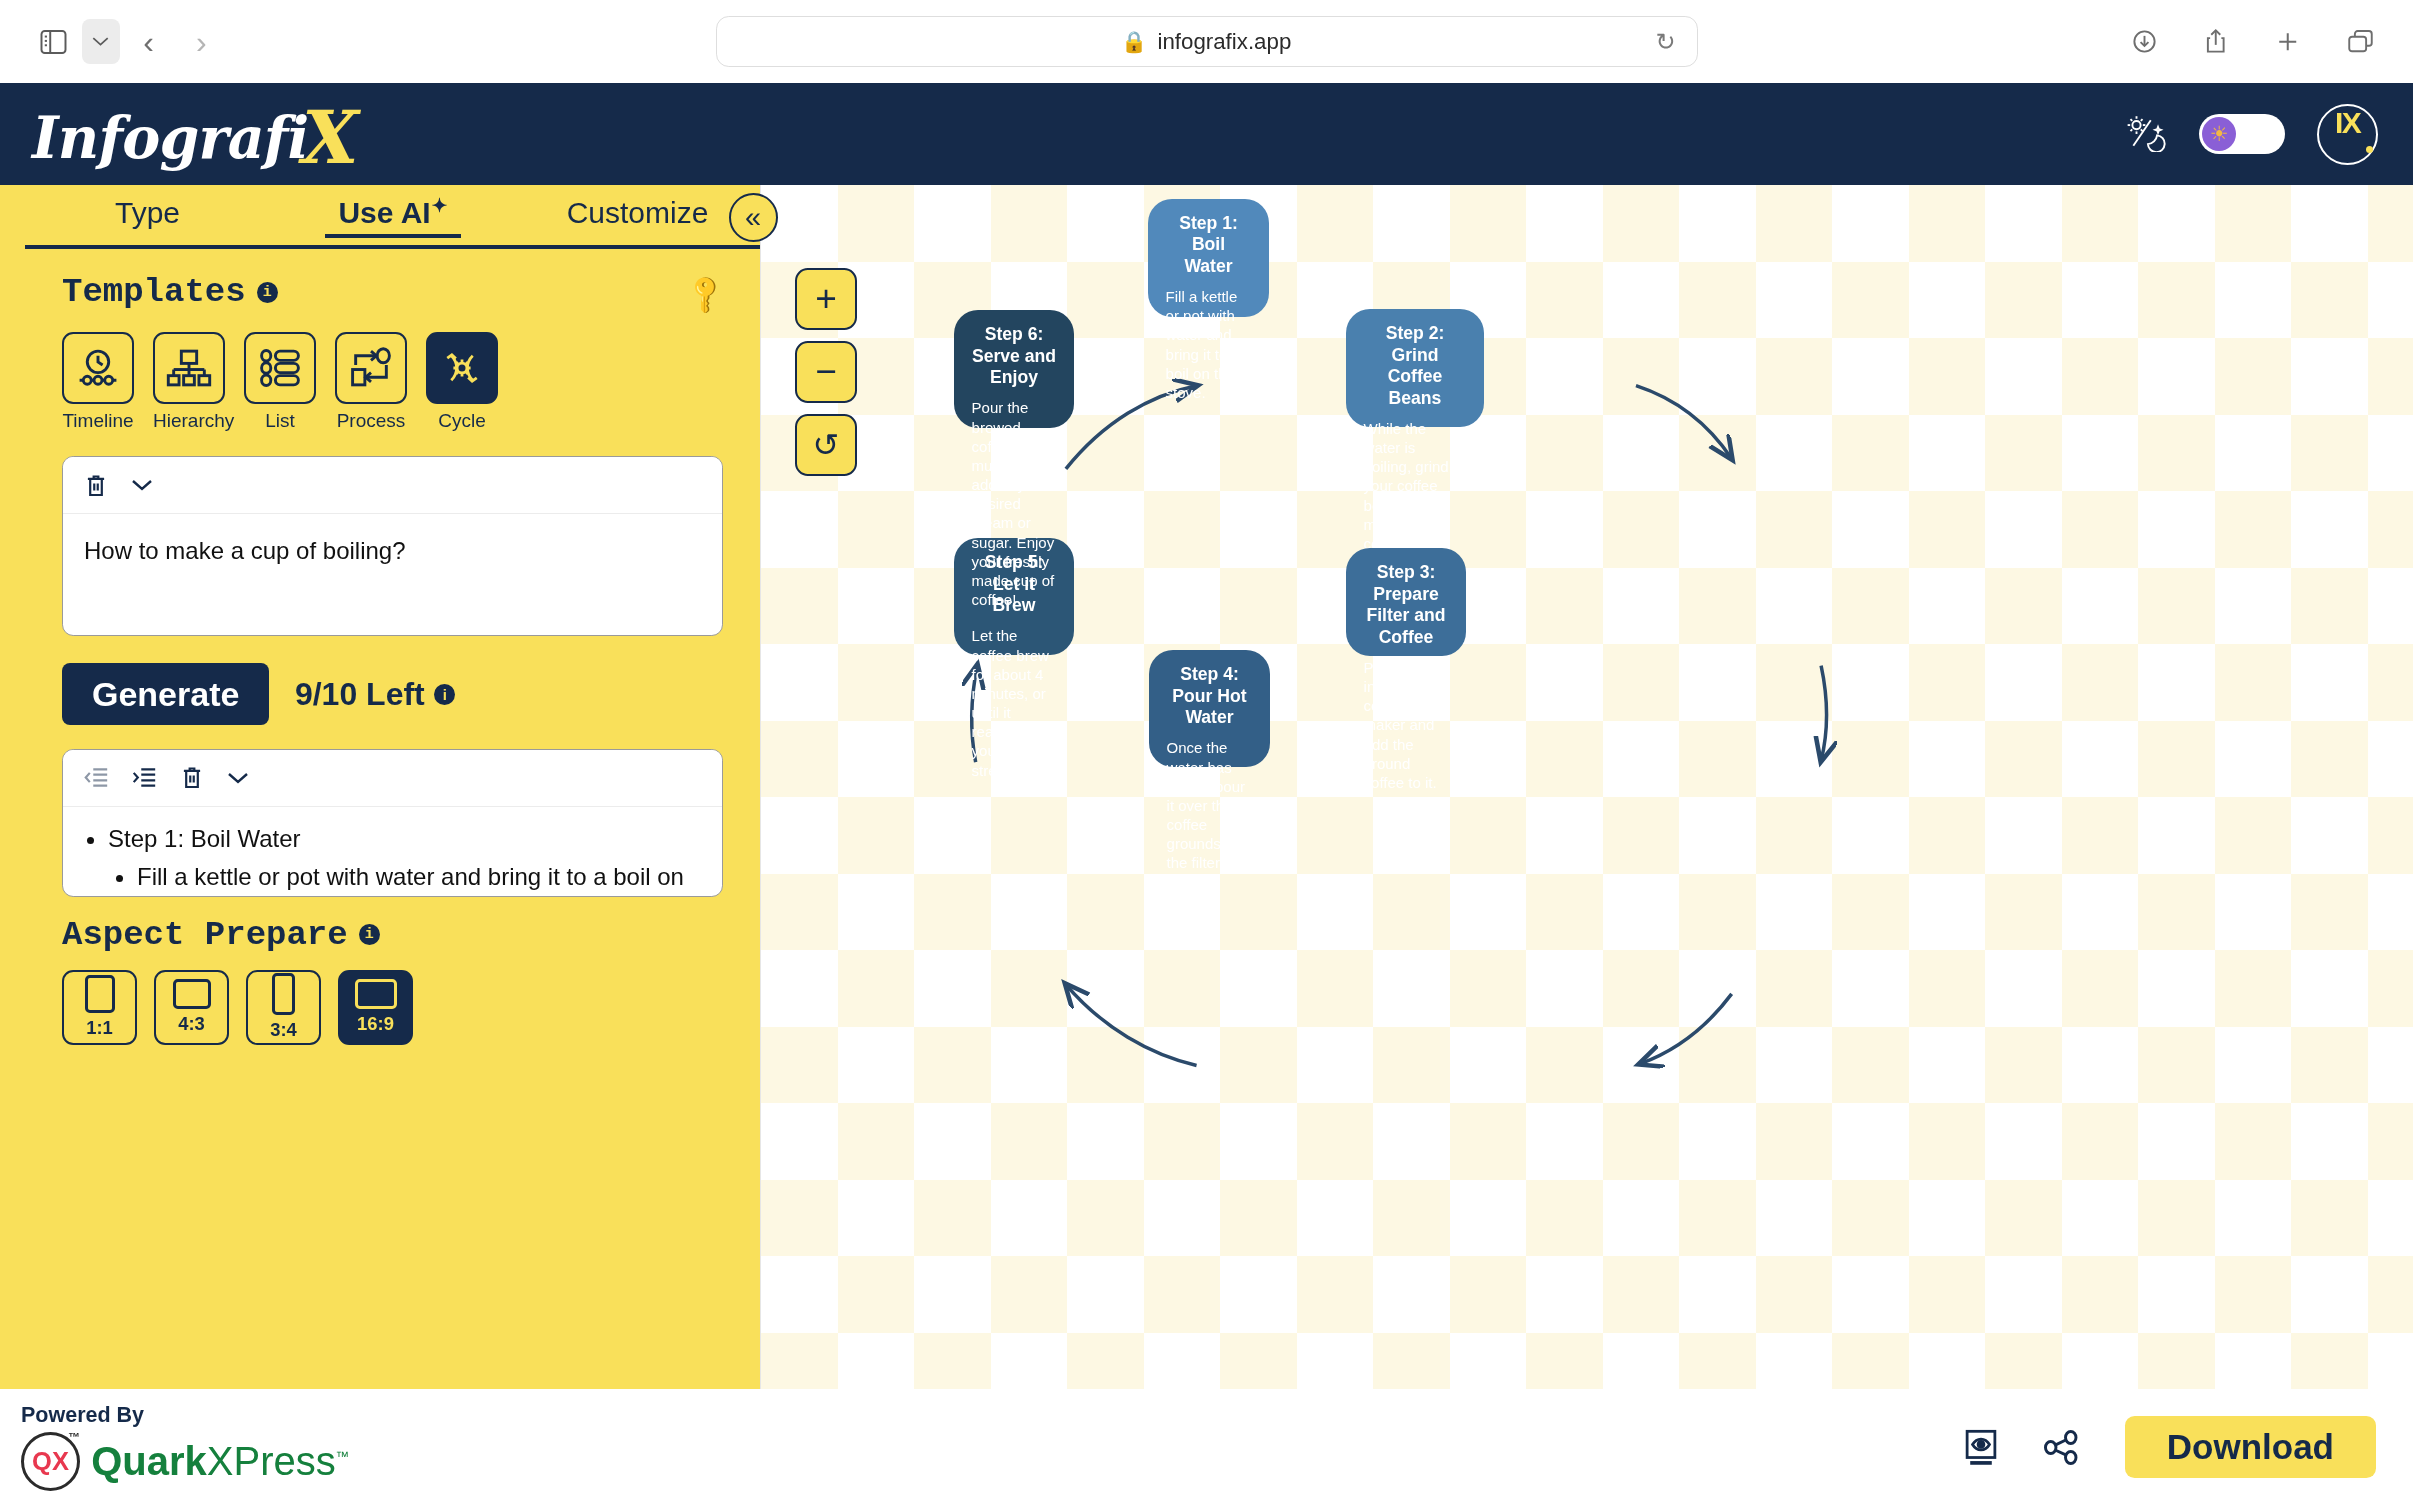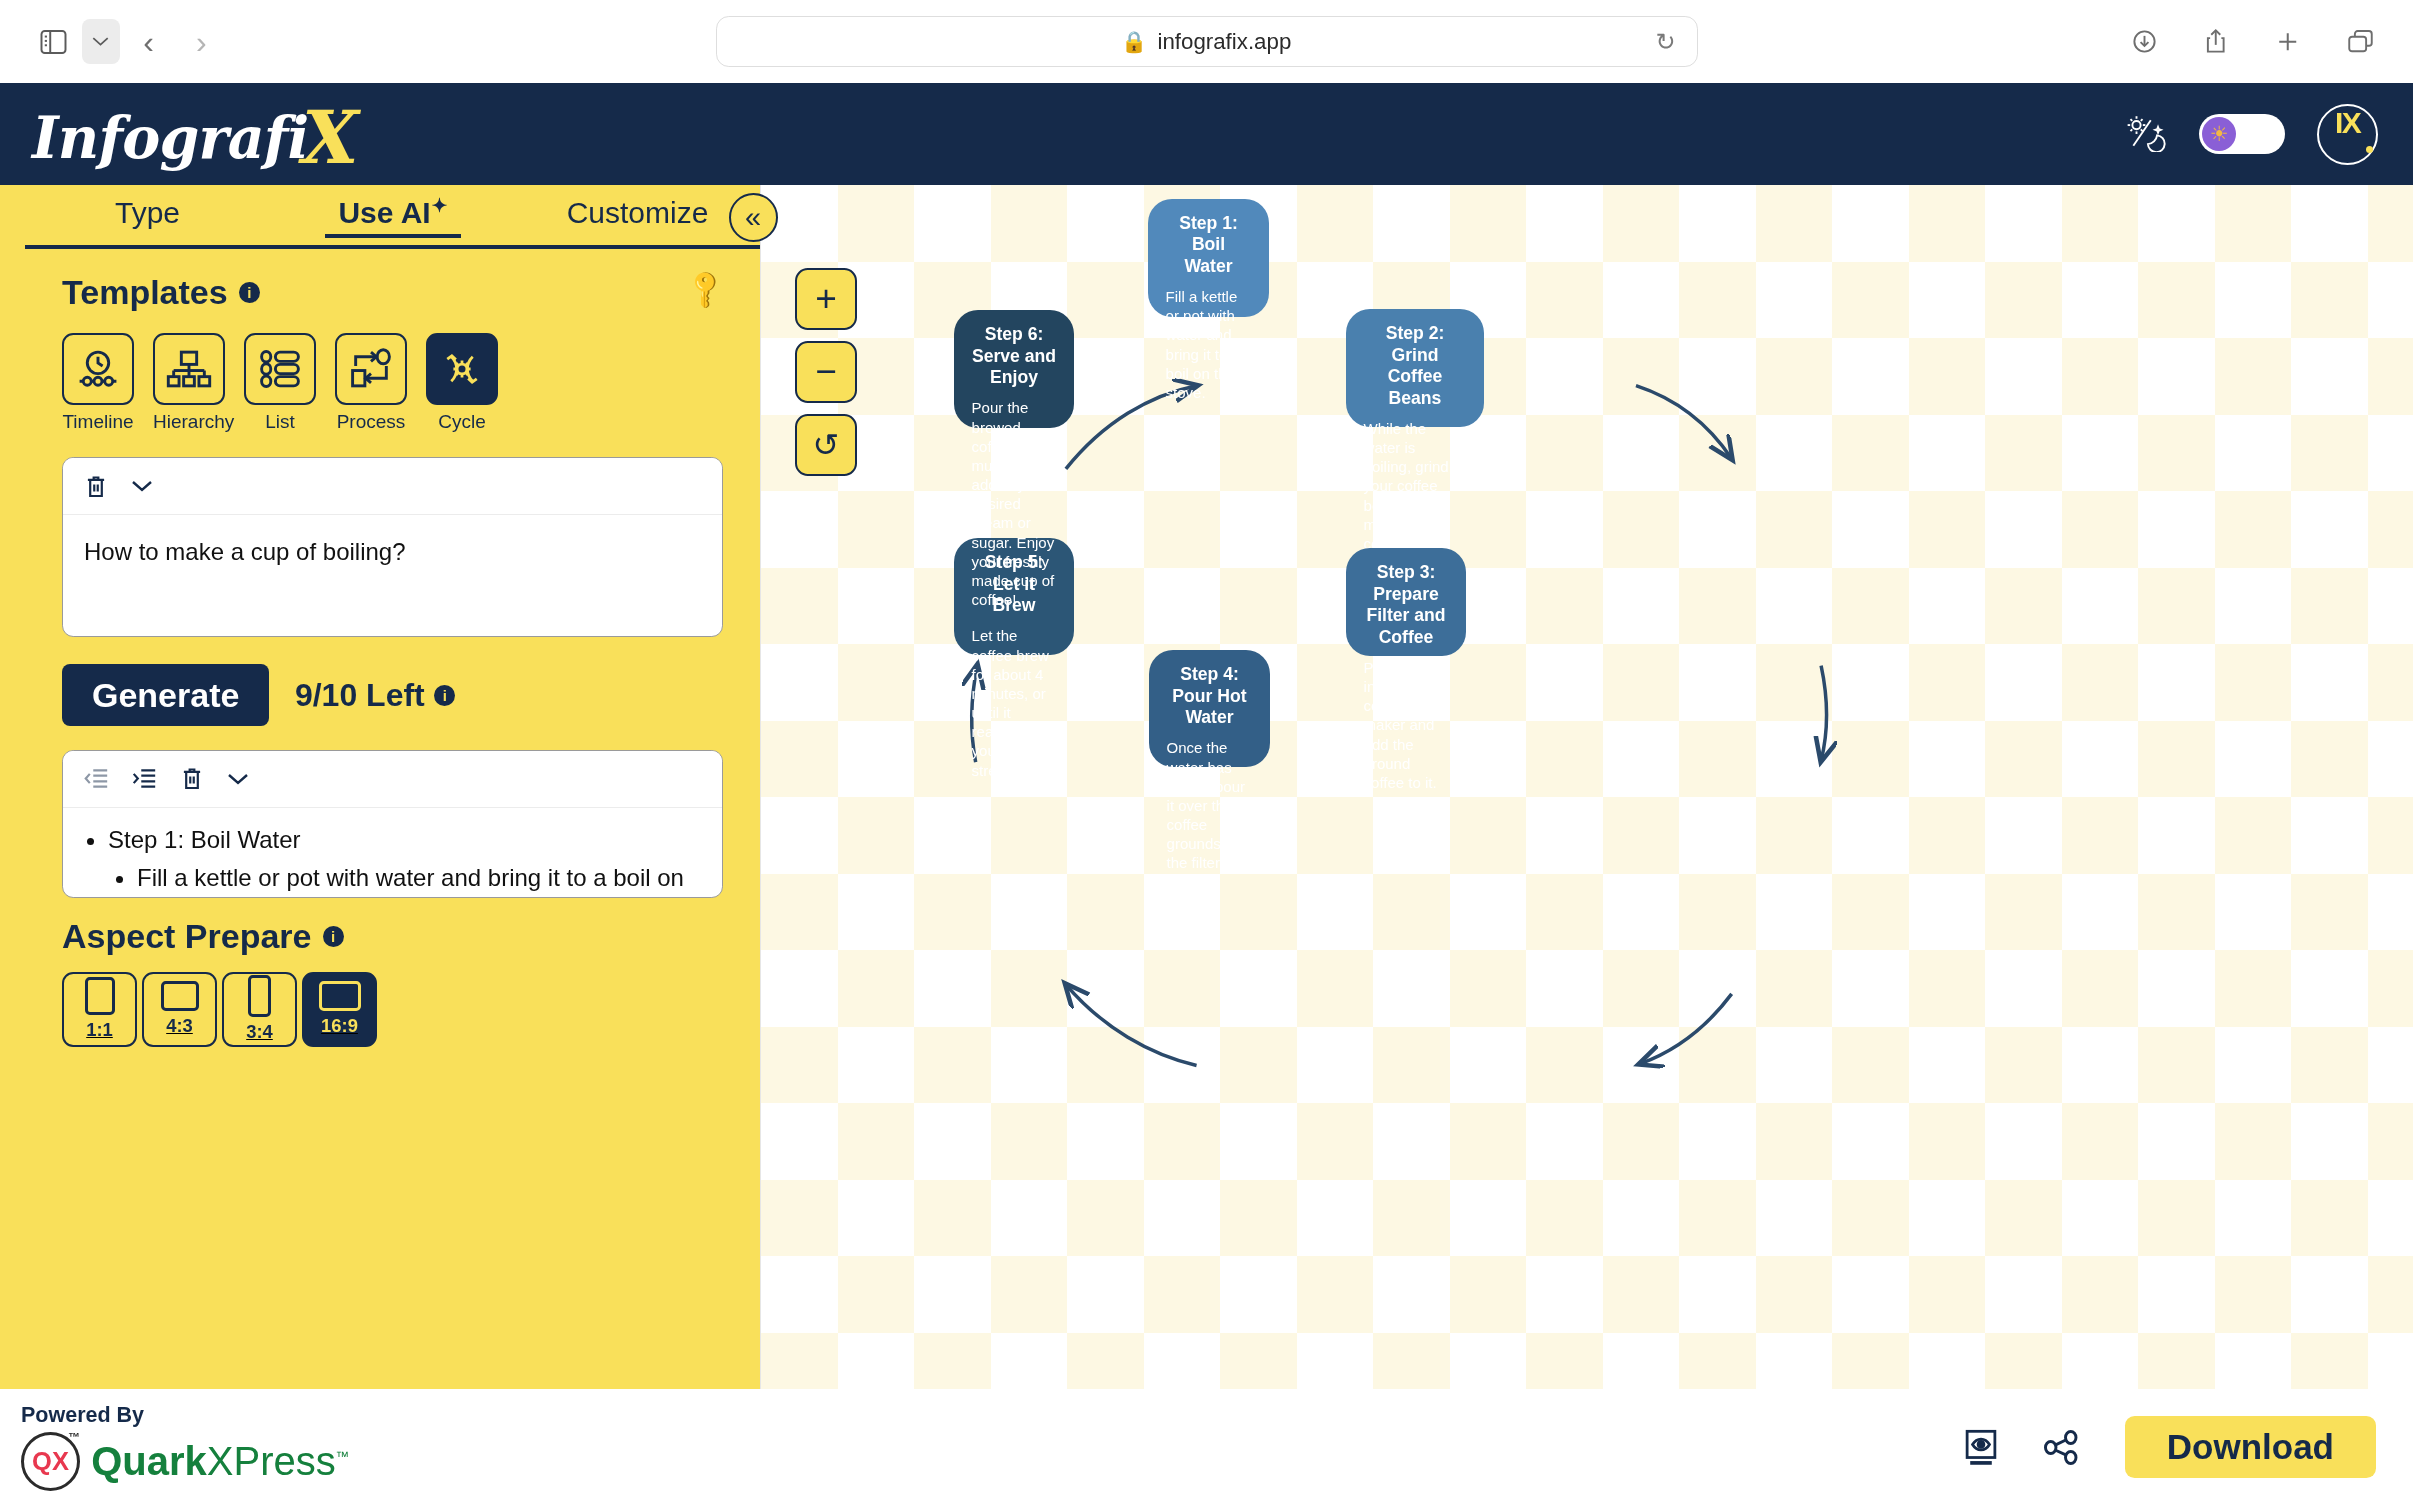--- a/index.html
+++ b/index.html
@@ -119,22 +119,23 @@
   .collapse-btn {
     position: absolute; right: -17.6px; top: 8px;
     width: 49px; height: 49px; border-radius: 50%;
     background: #F9E05A; border: 2.4px solid #152A4A;
     display: flex; align-items: center; justify-content: center;
     color: #152A4A; font-size: 29px; z-index: 5;
   }
 
   .sidebar-inner { padding: 24px 37px 0 37px; }
   .section-head {
-    display: flex; align-items: flex-start; justify-content: space-between;
+    display: flex; align-items: flex-end; justify-content: space-between;
     margin-bottom: 21px;
+    font-family: Liberation Mono, monospace;
   }
   .section-title {
     font-size: 34px; font-weight: 700; color: #152A4A;
     display: flex; align-items: center; gap: 11.2px;
   }
   .info-i {
     width: 21px; height: 21px; border-radius: 50%;
     background: #152A4A; color: #F9E05A;
     font-size: 15px; font-weight: 700;
     display: inline-flex; align-items: center; justify-content: center;
@@ -182,21 +183,21 @@
     font-size: 32px; font-weight: 700; color: #152A4A;
     display: flex; align-items: center; gap: 9.6px;
   }
 
   .outline-panel { margin-top: 24px; height: 148px; }
   .outline-body { padding: 14.4px 21px 0 21px; overflow: hidden; height: 91px; }
   .outline-body ul { list-style: disc; padding-left: 24px; }
   .outline-body li { font-size: 24px; color: #111; line-height: 1.5; }
   .outline-body ul ul { padding-left: 29px; margin-top: 1.6px; }
 
-  .ratios { display: flex; gap: 5px; margin-top: 16px; text-decoration: underline; }
+  .ratios { display: flex; gap: 17px; margin-top: 16px; }
   .ratio { width: 75px; }
   .ratio .box {
     width: 75px; height: 75px; border-radius: 11.2px;
     border: 2.4px solid #152A4A;
     display: flex; flex-direction: column;
     align-items: center; justify-content: center; gap: 4px;
   }
   .ratio.selected .box { background: #152A4A; border-color: #152A4A; }
   .ratio .shape { border: 3.2px solid #152A4A; border-radius: 4.8px; }
   .ratio.selected .shape { border-color: #F9E05A; }

